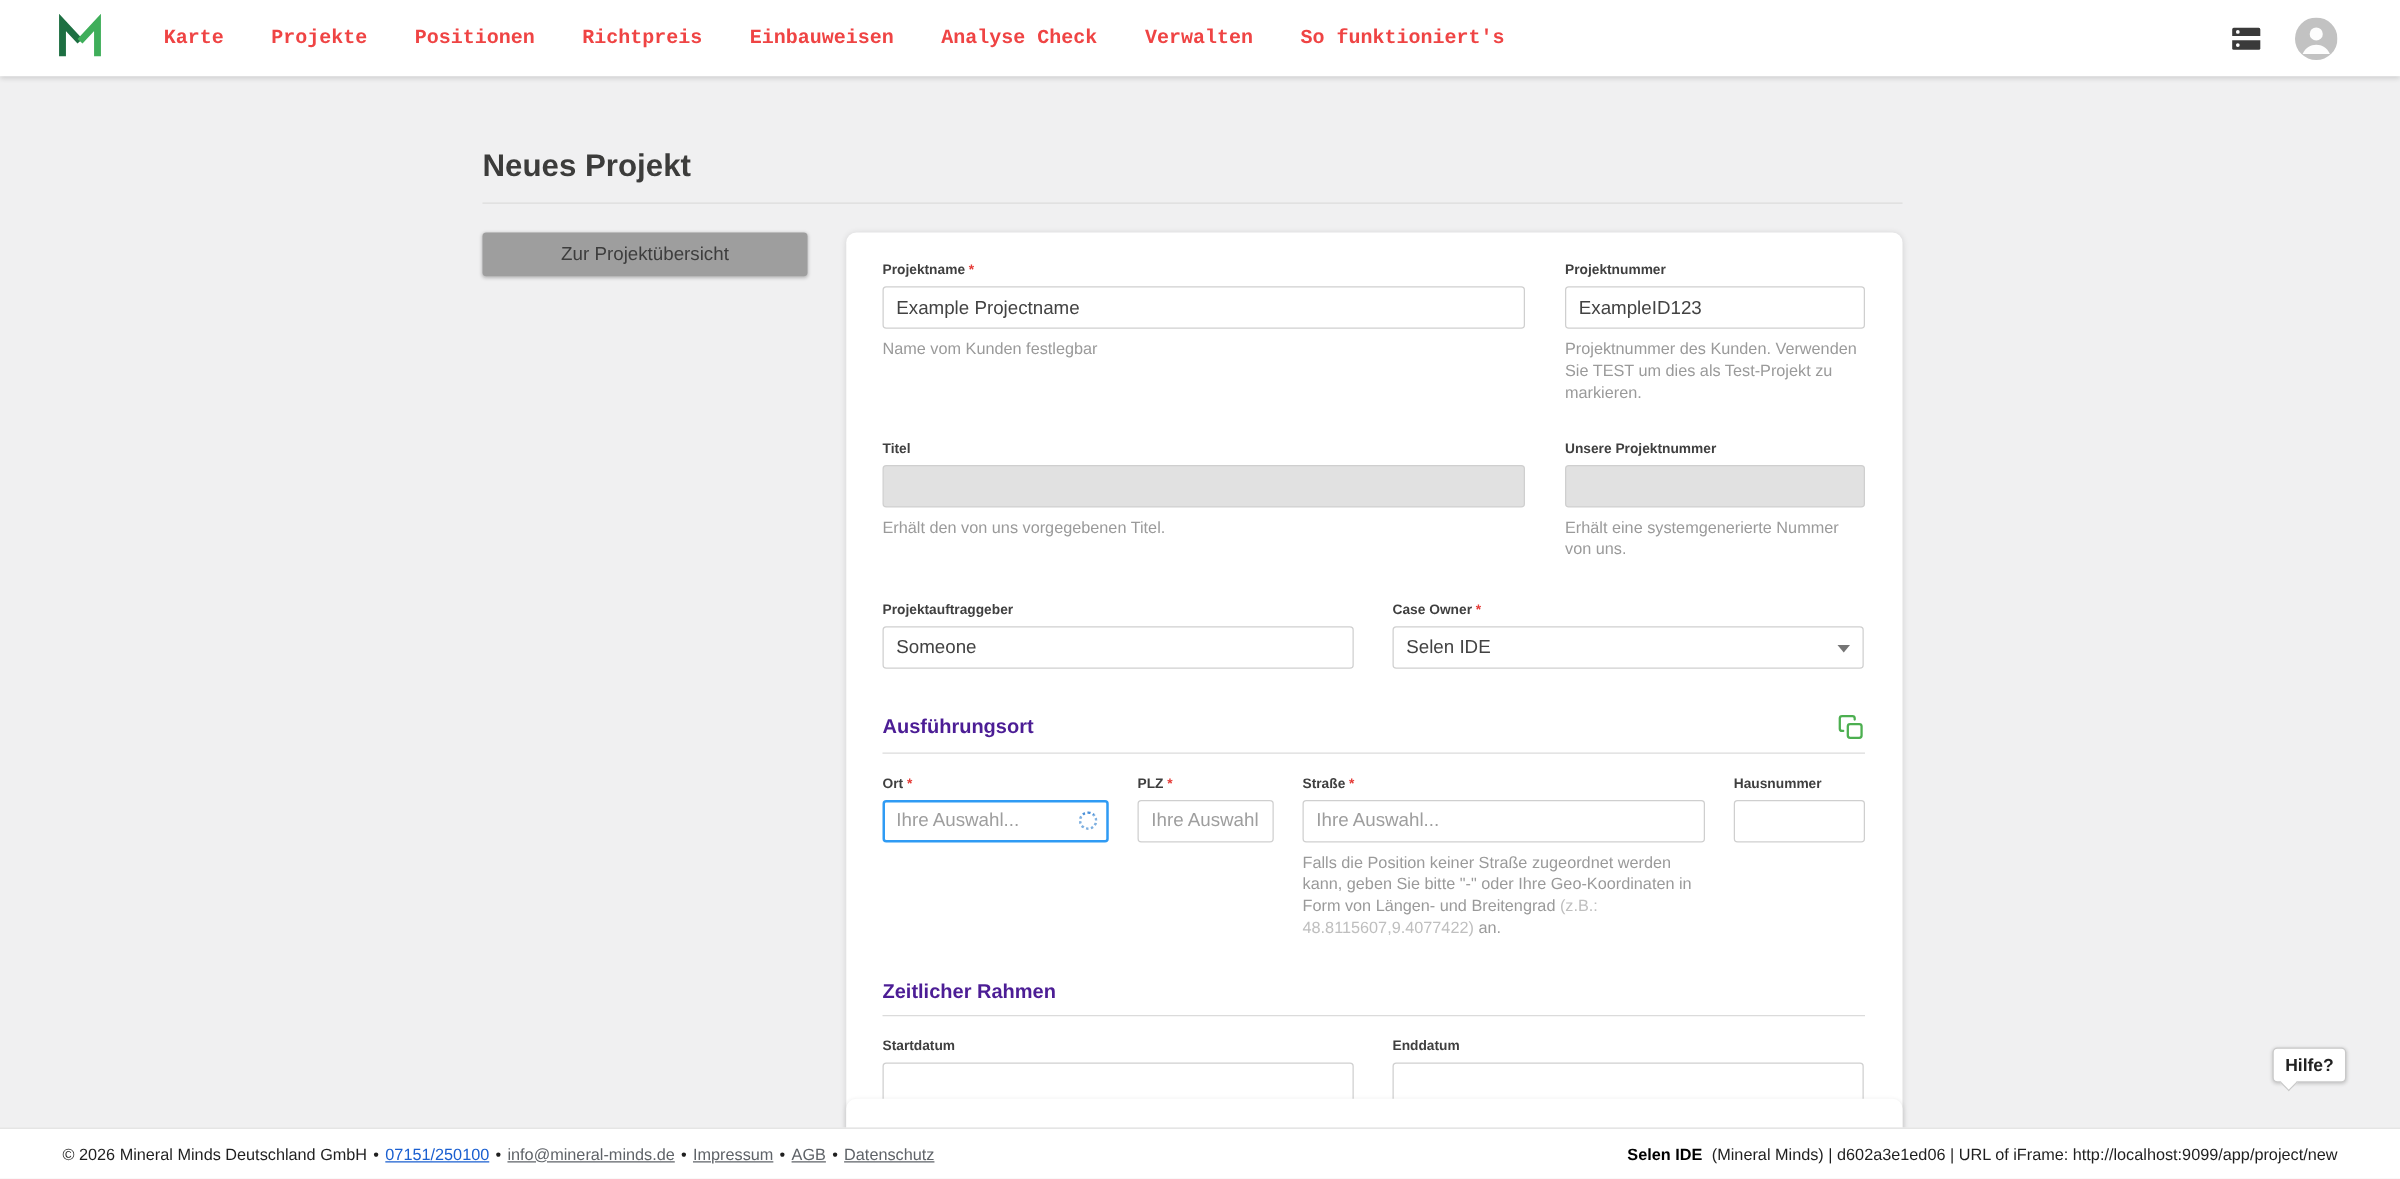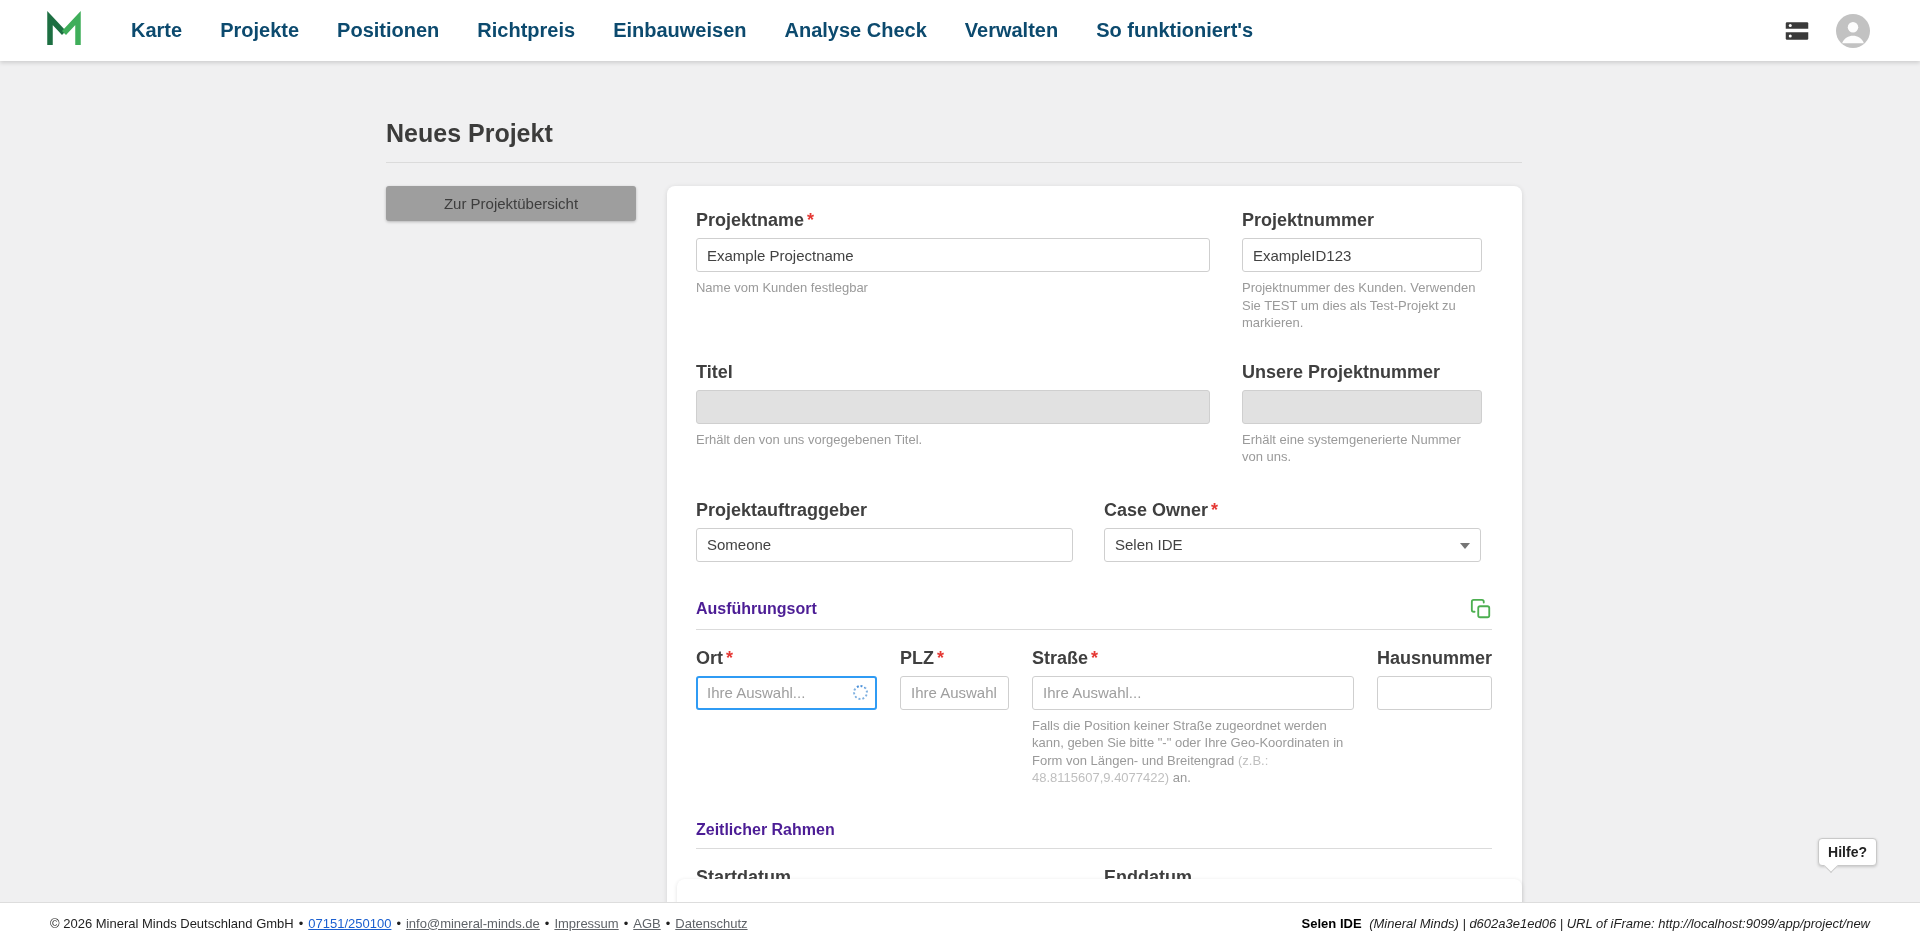--- a/index.html
+++ b/index.html
@@ -13,22 +13,22 @@
   }
   
   .navbar {
     position: absolute; top: 0; left: 0; right: 0; height: 61px;
     background: #fff; box-shadow: 0 2px 4px rgba(0,0,0,.14);
     display: flex; align-items: center; z-index: 30;
   }
   .logo { margin-left: 44px; width: 42px; height: 46px; display: flex; align-items: center; cursor: pointer; }
   .nav-items { display: flex; margin-left: 26px; }
   .nav-item {
-    padding: 0 19px; font-size: 20px; font-weight: 700; color: #0c4a6e;
-    line-height: 61px; cursor: pointer; white-space: nowrap;
+    padding: 0 19px; font-size: 16px; font-weight: 700; color: #ef4444;
+    line-height: 61px; cursor: pointer; white-space: nowrap; font-family: Liberation Mono, monospace;
   }
   .nav-right { margin-left: auto; margin-right: 50px; display: flex; align-items: center; gap: 24px; }
   .icon-btn { cursor: pointer; display: flex; align-items: center; }
   
   .container { position: absolute; left: 386px; width: 1136px; top: 74px; }
   .page-title { margin-top: 45px; font-size: 25px; font-weight: 700; color: #3c3c3b; }
   .title-hr { margin-top: 14px; border-bottom: 1px solid #dbdbdb; }
   .content-row { display: flex; margin-top: 23px; align-items: flex-start; }
   .back-btn {
     width: 288px; height: 35px; background: #9e9e9e; border: none; border-radius: 3px;
@@ -37,21 +37,21 @@
   }
   .card {
     margin-left: 31px; flex: 1; background: #fff; border-radius: 8px;
     box-shadow: 0 1px 5px rgba(0,0,0,.12);
     padding: 24px 30px 30px 29px; min-height: 700px;
   }
   .grid-2a { display: grid; grid-template-columns: 514px 240px; column-gap: 32px; }
   .grid-2b { display: grid; grid-template-columns: 377px 377px; column-gap: 31px; }
   .grid-4  { display: grid; grid-template-columns: 181px 109px 322px 1fr; column-gap: 23px; }
   .mt-30 { margin-top: 30px; } .mt-34 { margin-top: 34px; } .mt-18 { margin-top: 18px; } .mt-36 { margin-top: 36px; }
-  .field-label { font-size: 18px; font-weight: 700; color: #3f3f3f; margin-bottom: 7px; }
+  .field-label { font-size: 11px; font-weight: 700; color: #3f3f3f; margin-bottom: 7px; }
   .req { color: #e53935; margin-left: 3px; font-weight: 700; }
   .text-input {
     width: 100%; height: 34px; border: 1px solid #cfcfcf; border-radius: 3px;
     padding: 0 10px; font-size: 15px; color: #424242; background: #fff;
     font-family: inherit; outline: none;
   }
   .text-input::placeholder { color: #9e9e9e; }
   .text-input:disabled { background: #e1e1e1; border-color: #cfcfcf; }
   .text-input.focused { border: 2px solid #2f9bf4; padding: 0 9px; }
   .helper { font-size: 13px; color: #9a9a9a; margin-top: 7px; line-height: 1.35; }
@@ -100,21 +100,21 @@
     background: #fff; border-top: 1px solid #ddd;
     display: flex; align-items: center; justify-content: space-between;
     padding: 0 50px; font-size: 13px; color: #1f1f1f; z-index: 40;
   }
   .footer-left { display: flex; align-items: center; white-space: nowrap; }
   .fsep { margin: 0 5px; color: #1f1f1f; }
   .flink { color: #5f6368; text-decoration: underline; cursor: pointer; }
   .flink-phone { color: #1a5fd0; text-decoration: underline; cursor: pointer; }
   .footer-right { white-space: nowrap; }
   .footer-right .bold { font-weight: 700; color: #000; }
-  .footer-right .rest { margin-left: 4px; font-style: italic; }
+  .footer-right .rest { margin-left: 4px; }
 </style>
 </head>
 <body>
 
 <header class="navbar">
   <div class="logo">
     <svg width="40" height="40" viewBox="0 0 40 40">
       <path d="M6 34 V7 L20 22" fill="none" stroke="#1d6f42" stroke-width="5.5" stroke-linejoin="miter"></path>
       <path d="M20 22 L34 7 V34" fill="none" stroke="#3fae5a" stroke-width="5.5" stroke-linejoin="miter"></path>
     </svg>

